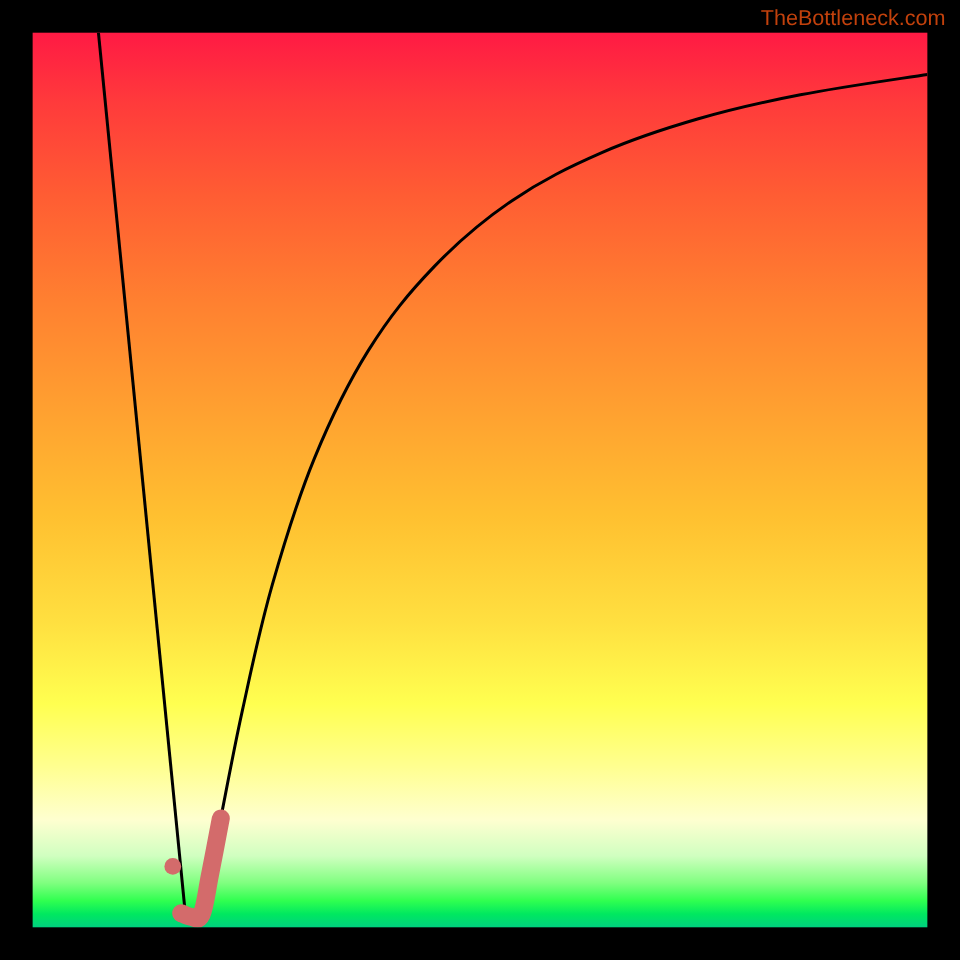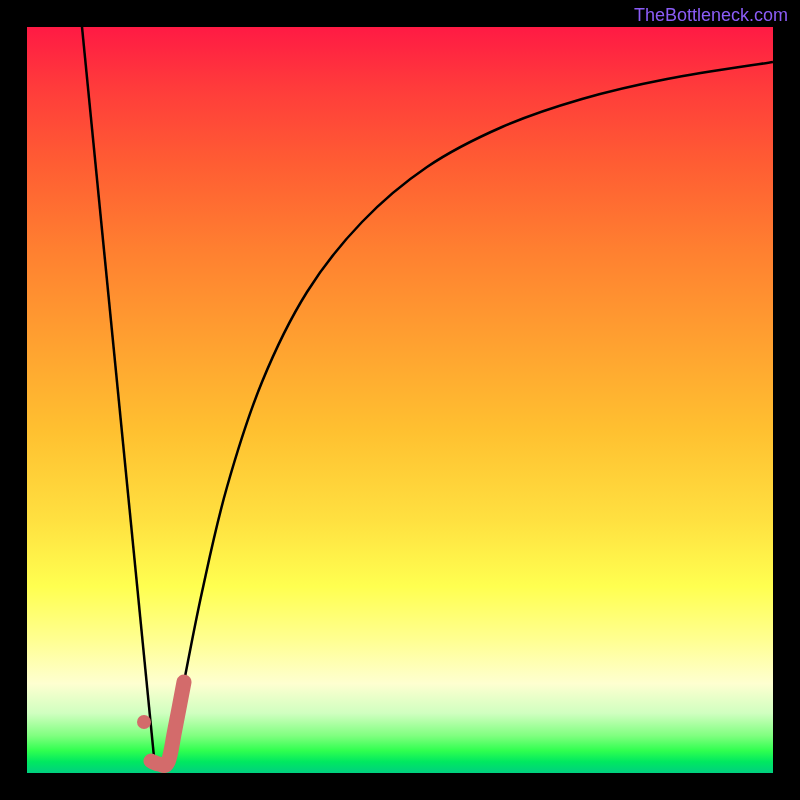--- a/index.html
+++ b/index.html
@@ -11,21 +11,21 @@
       width: 800px;
       height: 800px;
       background: #000;
       position: relative;
       font-family: Arial, sans-serif;
     }
     .watermark {
       position: absolute;
       top: 5px;
       right: 12px;
-      color: #8b5cf6;
+      color: #c2410c;
       font-size: 18px;
       font-weight: normal;
       z-index: 10;
     }
     .chart-area {
       position: absolute;
       left: 27px;
       top: 27px;
       width: 746px;
       height: 746px;

